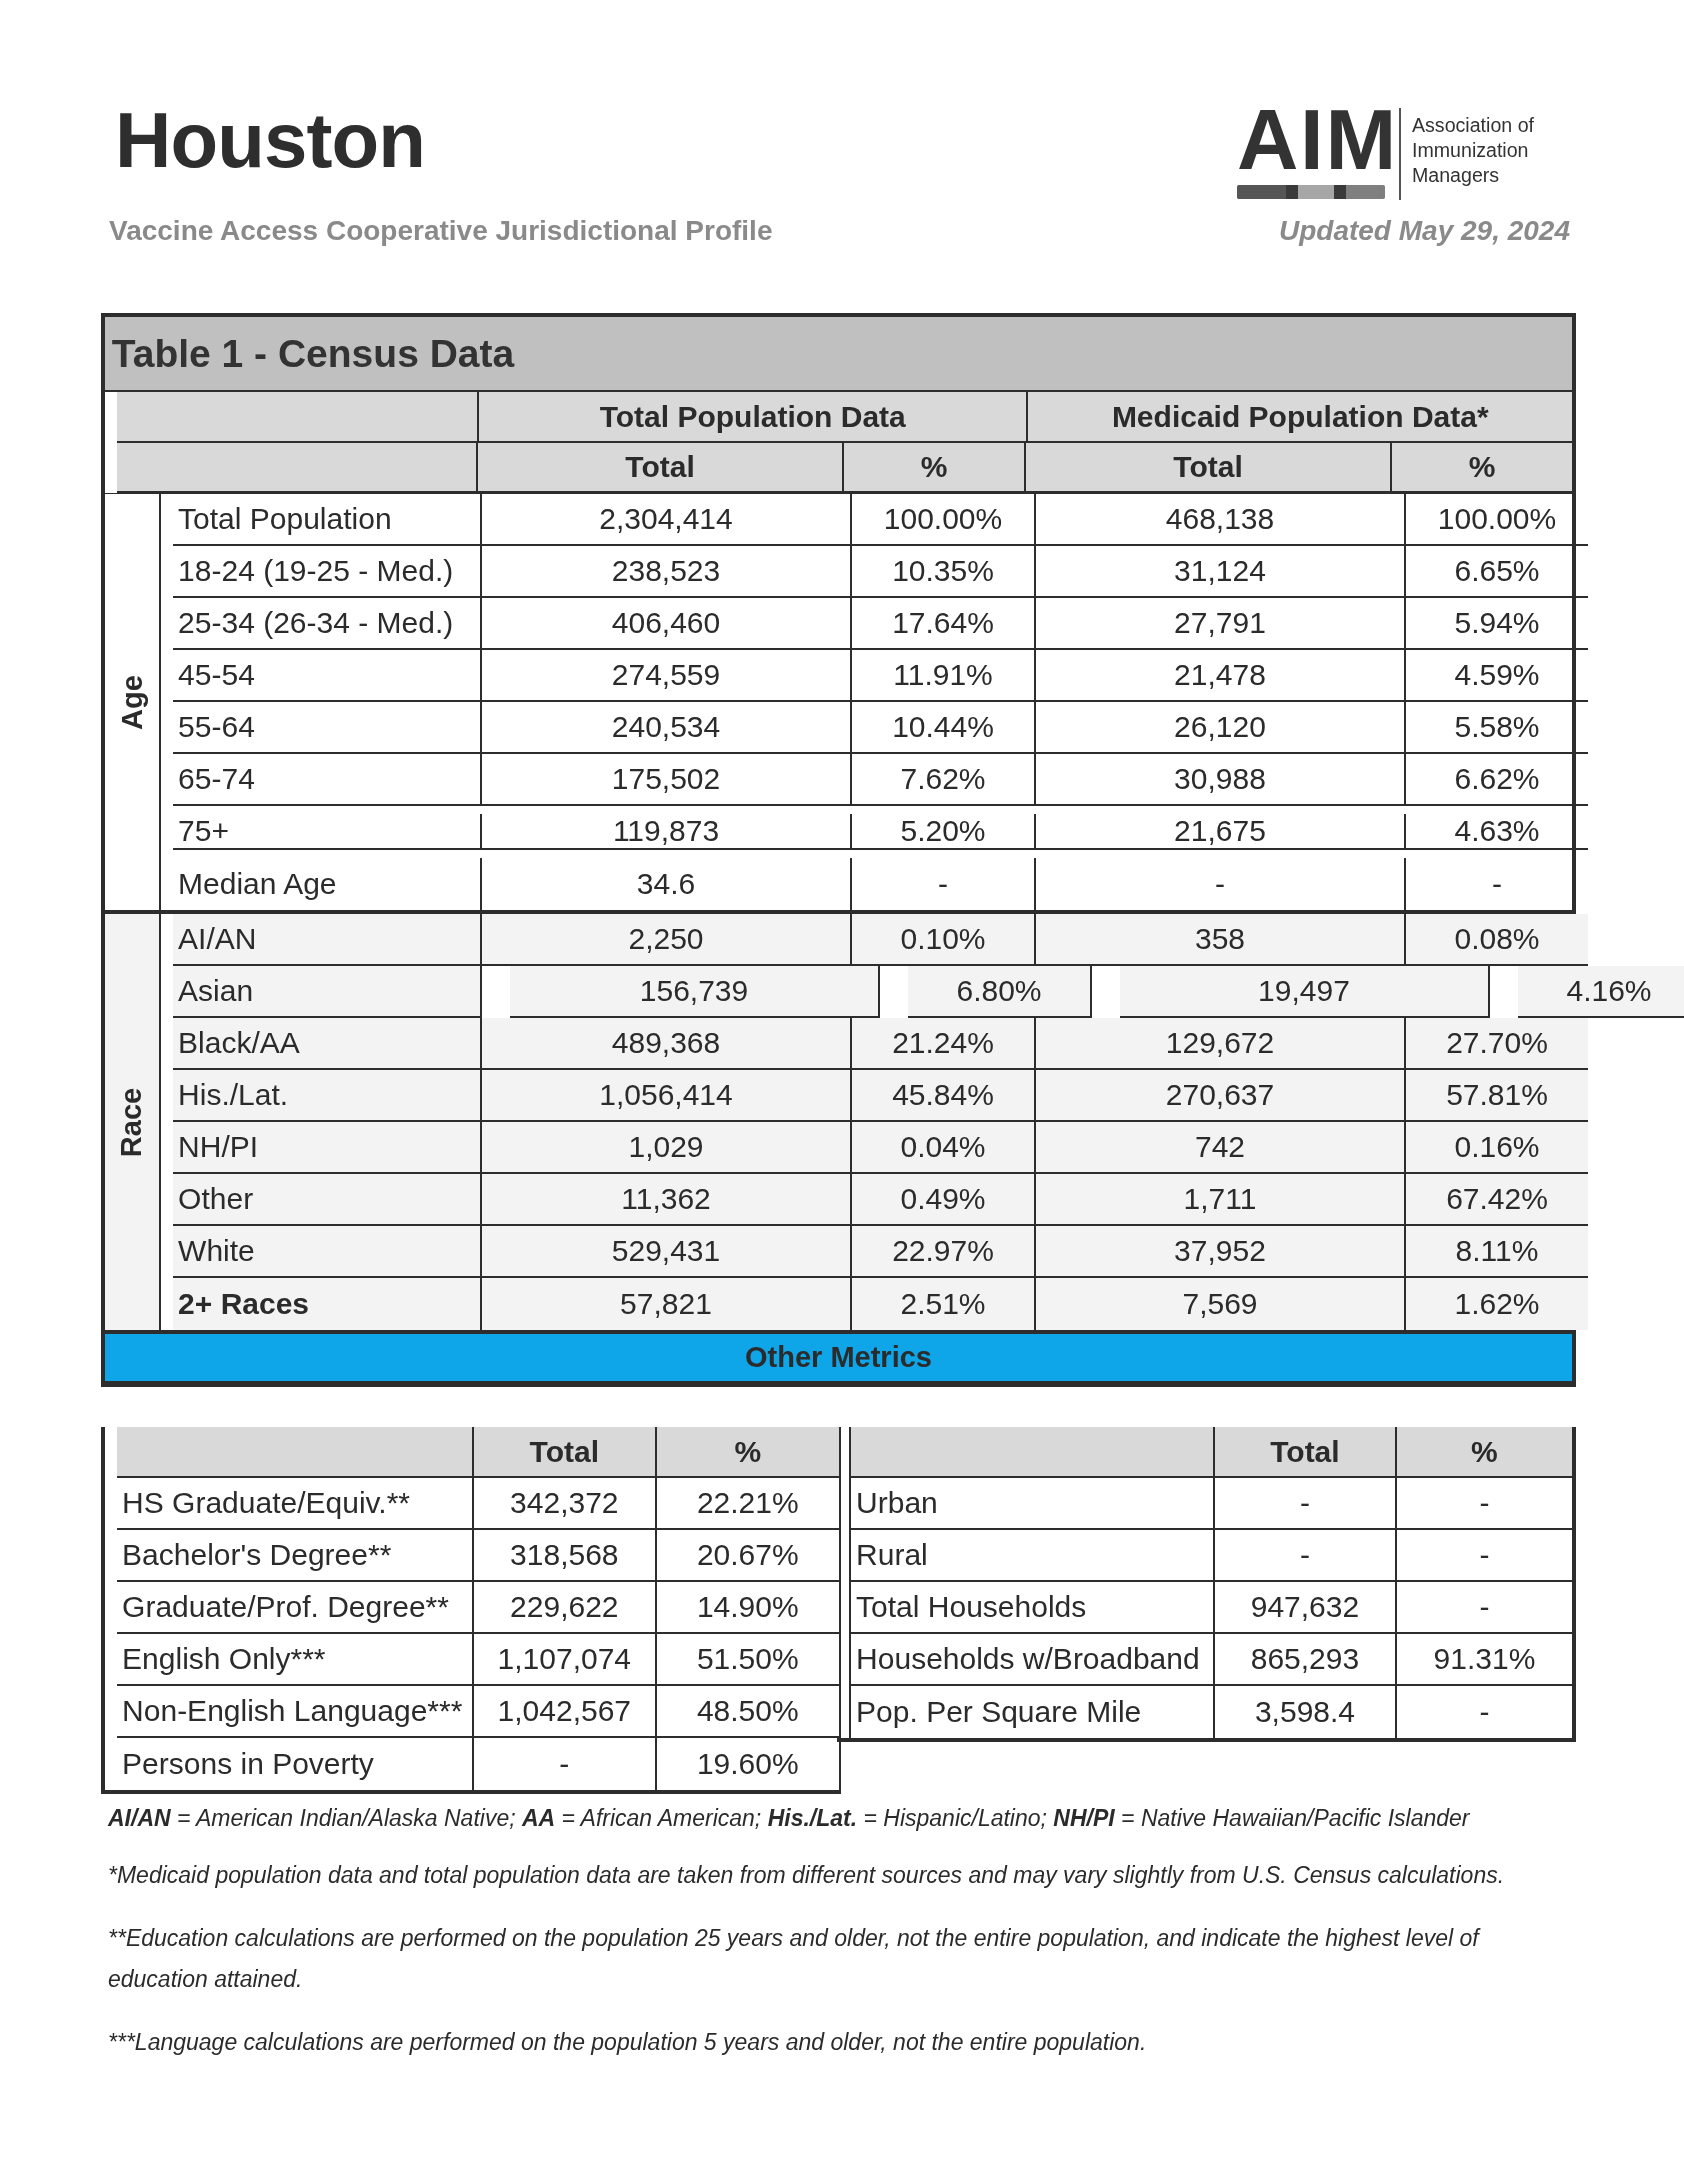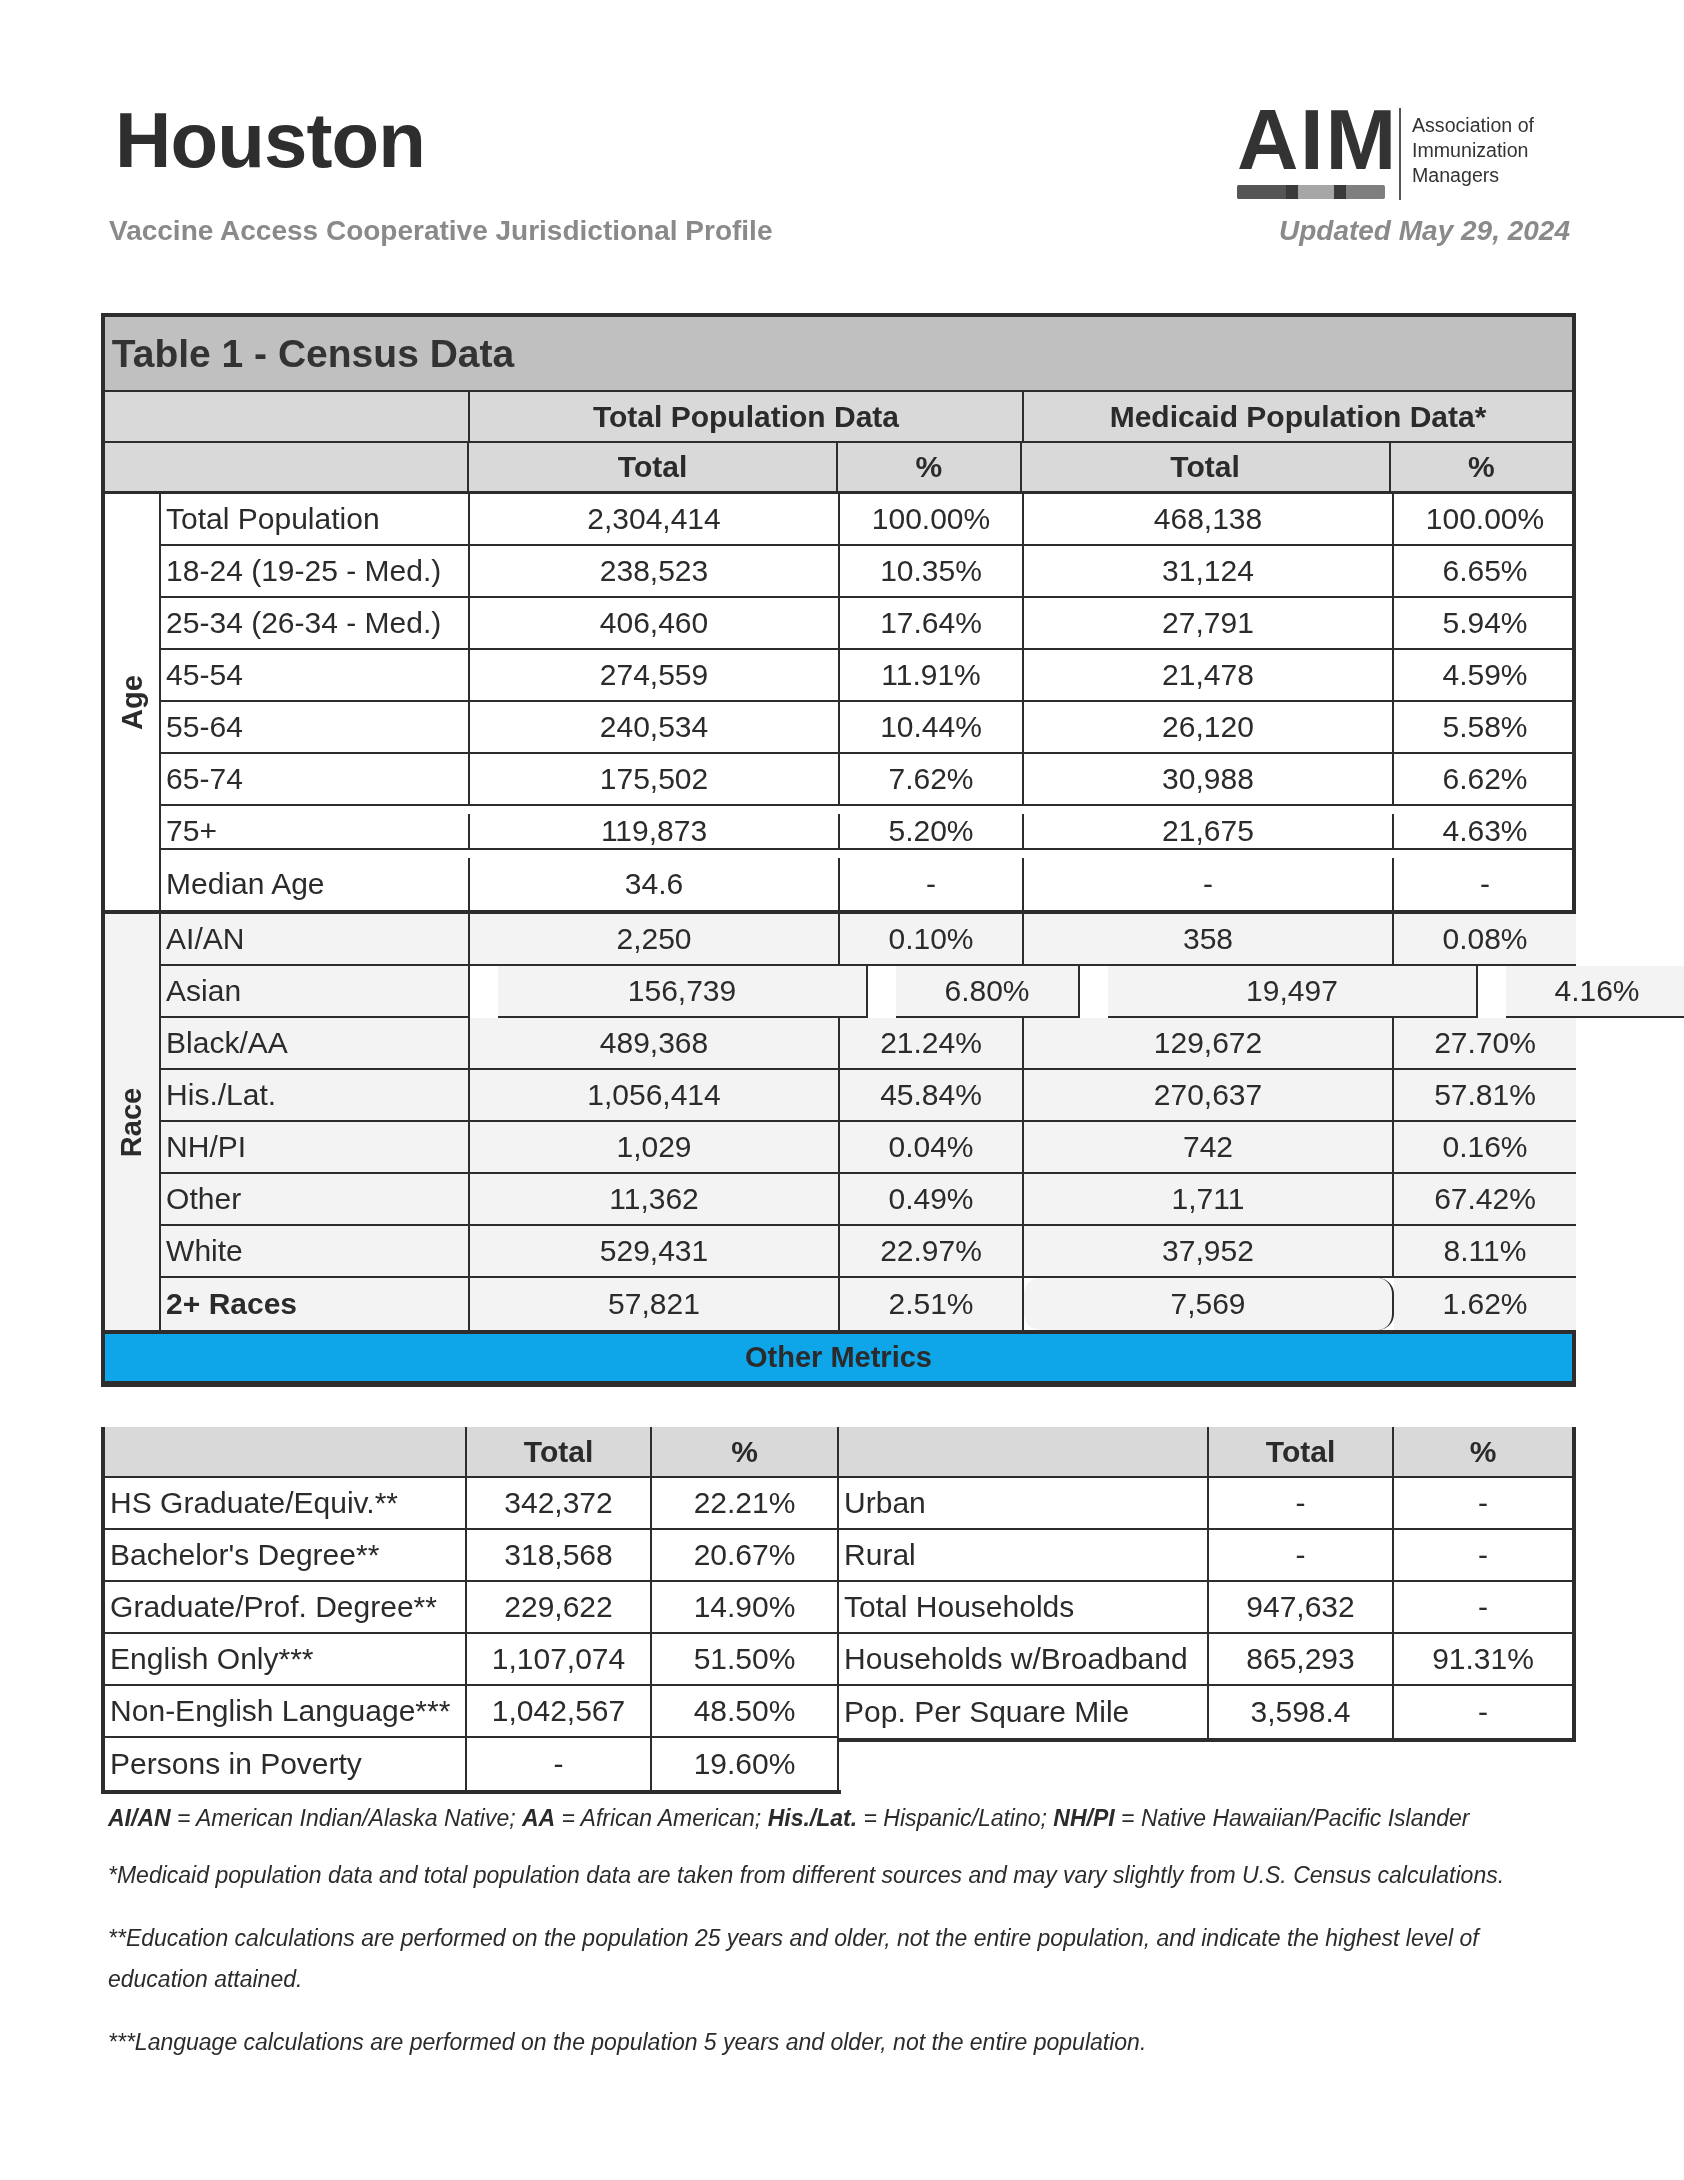--- a/index.html
+++ b/index.html
@@ -11,21 +11,21 @@
 
   .logo { position:absolute; left:1237px; top:106px; width:341px; height:98px; }
   .logo-mark { position:absolute; left:0; top:0; width:169px; height:95px; }
   .logo-letters { position:absolute; left:0; top:0; font-size:85px; font-weight:700; color:#333; line-height:68px; letter-spacing:1.7px; }
   .logo-bar { position:absolute; left:0; top:79px; height:13.6px; width:148px; display:flex; border-radius:1.7px; overflow:hidden; }
   .logo-bar span { display:block; height:100%; }
   .logo-divider { position:absolute; left:162px; top:1.7px; width:1.7px; height:92px; background:#555; }
   .logo-text { position:absolute; left:175px; top:6.8px; font-size:19.6px; line-height:25px; color:#333; }
 
   .census { position:absolute; left:101px; top:313px; width:1475px; border:4.3px solid #2d2d2d; box-sizing:border-box; }
-  .row { display:flex; box-sizing:border-box; }
+  .row { display:flex; box-sizing:border-box;padding-left:12px; }
   .cell { box-sizing:border-box; border-right:2.6px solid #2d2d2d; border-bottom:2.6px solid #2d2d2d; display:flex; align-items:center; justify-content:center; font-size:30px; color:#2b2b2b; }
   .cell.last { border-right:none; }
   .cell.left { justify-content:flex-start; padding-left:5.1px; }
   .hdr { background:#d9d9d9; font-weight:700; }
   .table-title { height:75px; background:#c0c0c0; font-size:39px; font-weight:700; color:#333; display:flex; align-items:center; padding-left:6.8px; border-bottom:2.6px solid #2d2d2d; box-sizing:border-box; }
 
   .section { display:flex; border-bottom:4.3px solid #2d2d2d; box-sizing:border-box; }
   .group-label { width:56px; border-right:2.6px solid #2d2d2d; display:flex; align-items:center; justify-content:center; box-sizing:border-box; }
   .group-label span { transform:rotate(-90deg); font-size:29px; font-weight:700; white-space:nowrap; color:#2b2b2b; }
   .group-rows { flex:1; }
@@ -215,21 +215,21 @@
           <div class="cell c-label left">White</div>
           <div class="cell c-total">529,431</div>
           <div class="cell c-pct">22.97%</div>
           <div class="cell c-mtotal">37,952</div>
           <div class="cell c-mpct last">8.11%</div>
         </div>
         <div class="row" style="height: 52px;">
           <div class="cell c-label left" style="border-bottom: none; font-weight: bold;">2+ Races</div>
           <div class="cell c-total" style="border-bottom: none;">57,821</div>
           <div class="cell c-pct" style="border-bottom: none;">2.51%</div>
-          <div class="cell c-mtotal" style="border-bottom: none; border-radius: 16px;">7,569</div>
+          <div class="cell c-mtotal" style="border-bottom: none;">7,569</div>
           <div class="cell c-mpct last" style="border-bottom: none;">1.62%</div>
         </div>
       </div>
   </div>
 
   <div class="other-title">Other Metrics</div>
   <div style="height:0;"></div>
 </div>
 
 <div class="metrics">

